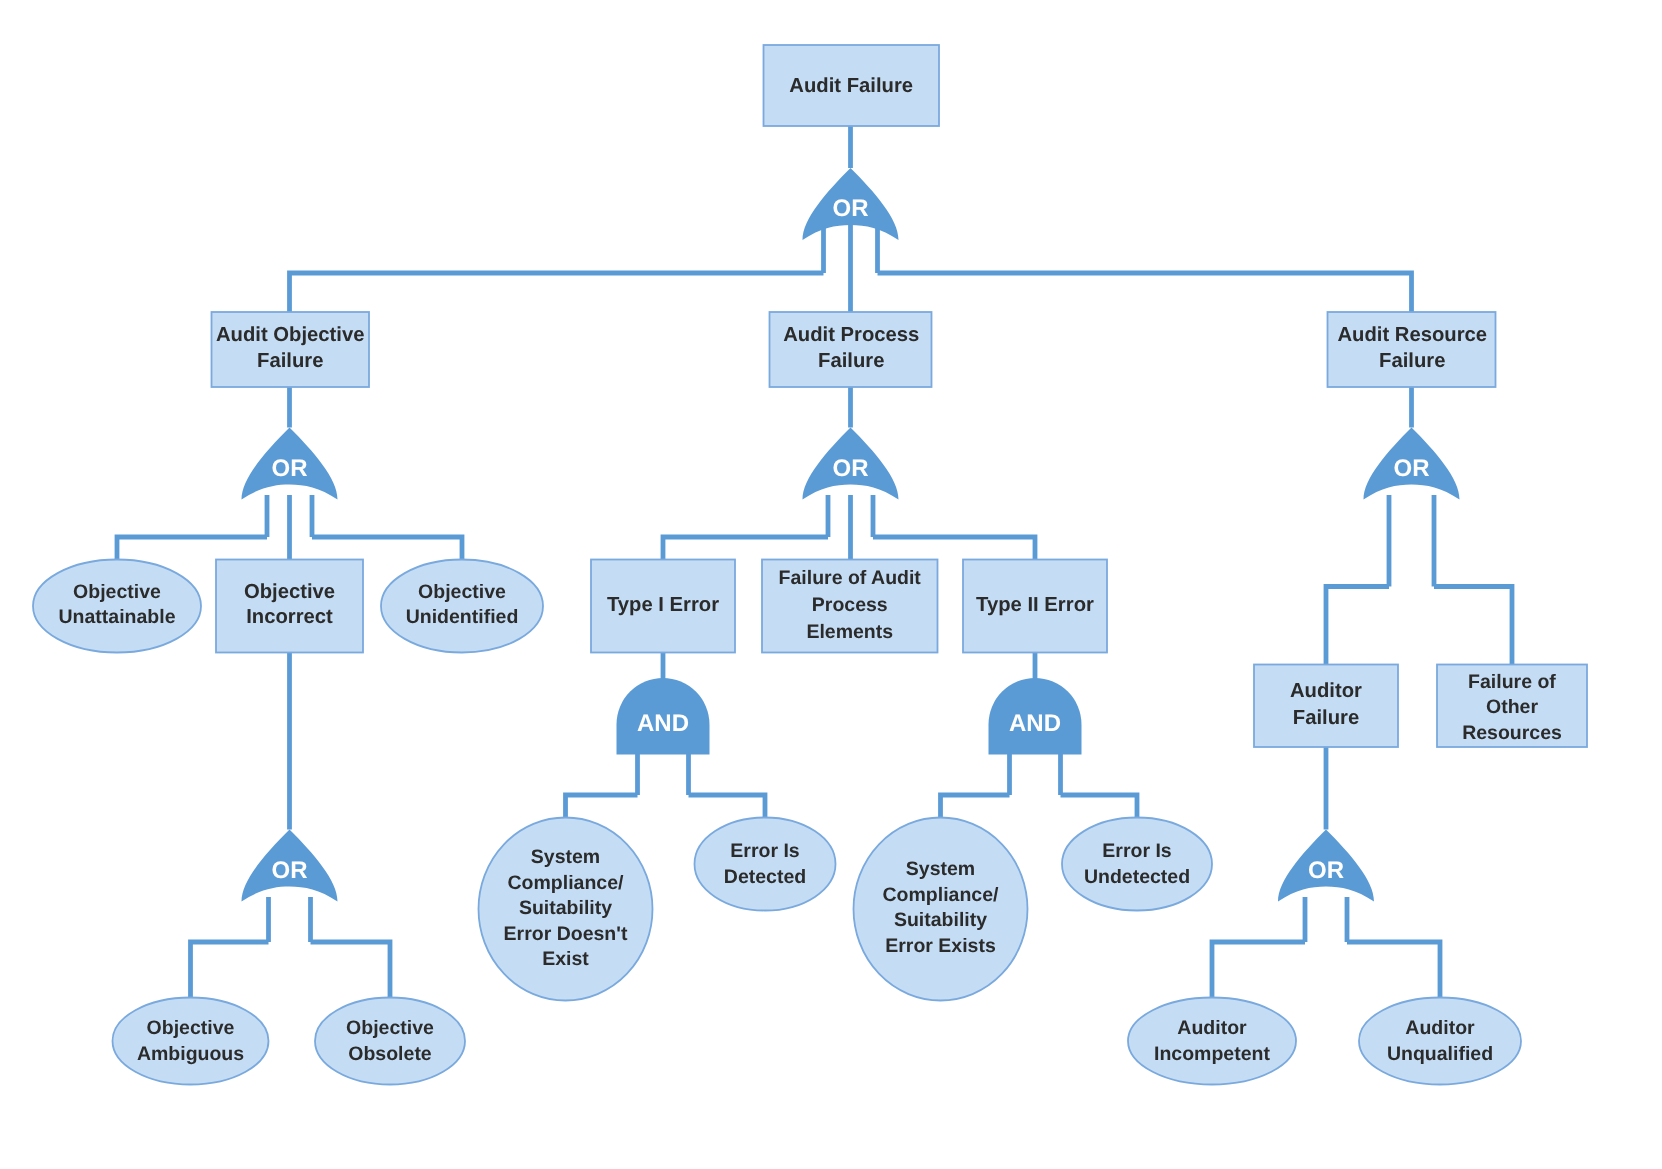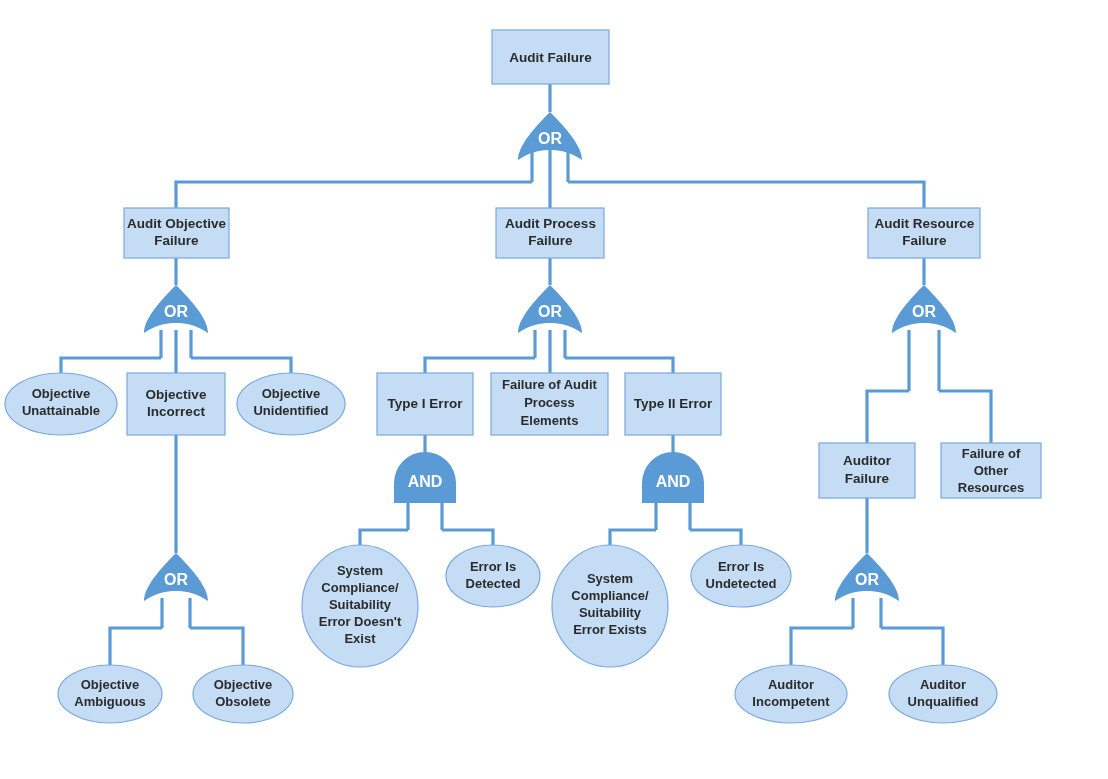--- a/index.html
+++ b/index.html
@@ -10,20 +10,21 @@
   body {
     width: 1108px;
     height: 779px;
     font-family: "Liberation Sans", sans-serif;
     overflow: hidden;
   }
   #diagram-root {
     position: relative;
     width: 956px;
     height: 779px;
+    margin-left: 17px;
   }
   svg#ft-svg {
     display: block;
     width: 1108px;
     height: 779px;
   }
   .node-shape {
     fill: #c4ddf5;
     stroke: #7aa9dd;
     stroke-width: 1.2;

